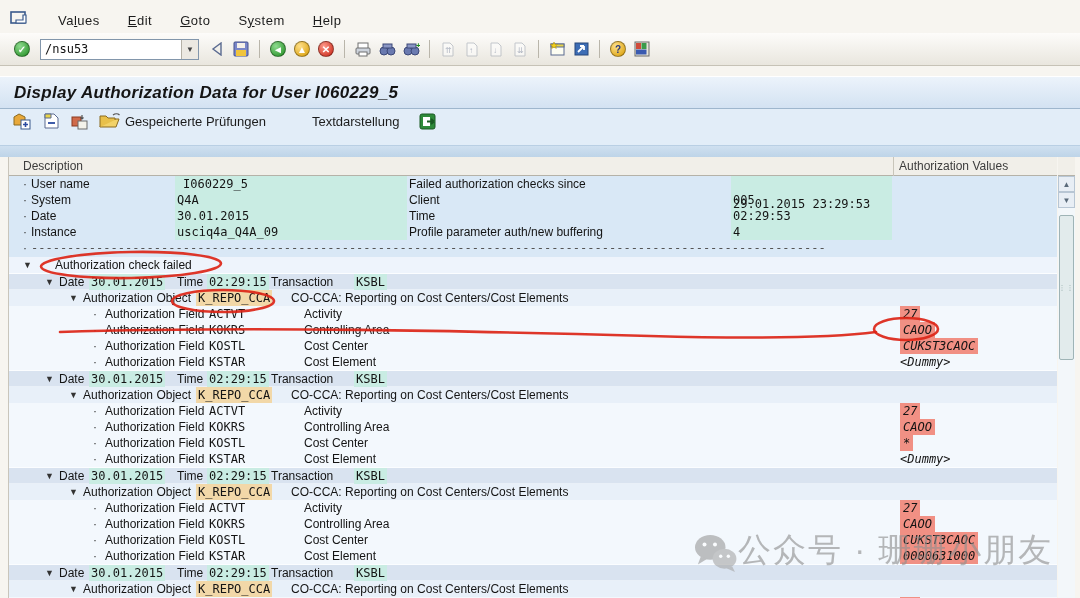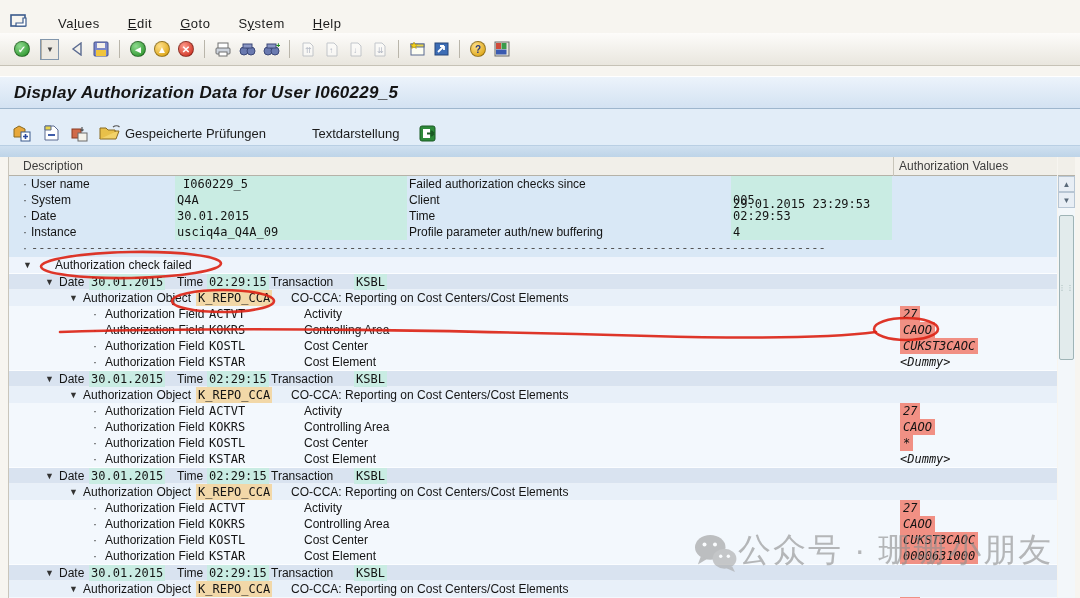--- a/index.html
+++ b/index.html
@@ -1,21 +1,21 @@
 <!DOCTYPE html>
 <html><head>
 <meta charset="utf-8">
 <style>
   * { margin:0; padding:0; box-sizing:border-box; }
   html,body { width:1080px; height:598px; overflow:hidden;
     font-family:"Liberation Sans", sans-serif; background:#f7f5f0; }
 
   
   #menubar { position:absolute; left:0; top:0; width:1080px; height:47px;
-    background:#f7f5f0; border-bottom:1px solid #a3a3a3; display:flex; align-items:center; }
+    background:#f7f5f0; border-bottom:7px solid #a3a3a3; display:flex; align-items:center; }
   #sysicon { margin:0 14px 0 10px; }
   .menu-item { font-size:13px; color:#1c1c1c; padding:4px 14px; letter-spacing:.5px; cursor:default; }
   .menu-item u { text-decoration:underline; }
 
   #toolbar { position:absolute; left:0; top:33px; width:1080px; height:33px;
     background:linear-gradient(#fdfcfa,#e9e6de); border-bottom:1px solid #c6c2b6;
     display:flex; align-items:center; padding-left:10px; }
   .tbtn { width:22px; height:22px; display:flex; align-items:center; justify-content:center; margin:0 1px; }
   .tsep { width:1px; height:18px; background:#b9b5aa; margin:0 6px; }
   .circ { width:16px; height:16px; border-radius:50%; color:#fff; font-size:10px; font-weight:bold;
@@ -30,21 +30,21 @@
   #cmd-drop { width:17px; height:19px; background:#ece9e2; border-left:1px solid #b5b1a6;
     font-size:8px; color:#444; display:flex; align-items:center; justify-content:center; }
   .pg { opacity:.55; }
 
   #titlebar { position:absolute; left:0; top:76px; width:1080px; height:33px;
     background:linear-gradient(#ecf3fb,#d3e2f2); border-top:1px solid #ffffff;
     border-bottom:1px solid #9eb6cd; display:flex; align-items:center; }
   #title { font-size:17px; font-weight:bold; font-style:italic; color:#141414; padding-left:14px; letter-spacing:.3px; }
 
   #apptoolbar { position:absolute; left:0; top:109px; width:1080px; height:37px;
-    background:#e2edf8; border-bottom:1px solid #b9cfe4; display:flex; align-items:flex-end; padding-left:10px; }
+    background:#e2edf8; border-bottom:1px solid #b9cfe4; display:flex; align-items:flex-start; padding-left:10px; }
   .abtn { height:24px; display:flex; align-items:center; justify-content:center; padding:0 3px; margin-right:4px; }
   .alabel { font-size:13px; color:#1c1c1c; margin:0 4px; }
   #textdisp { margin-left:28px; margin-right:10px; }
 
   #bluestrip { position:absolute; left:0; top:146px; width:1080px; height:11px;
     background:linear-gradient(#cfe0f0,#bed4e8); }
 
   
   #content { position:absolute; left:8px; top:157px; width:1049px; height:441px;
     background:#f0f6fc; border-left:1px solid #c9c5bb; overflow:hidden;
@@ -111,20 +111,21 @@
       <span class="menu-item">S<u>y</u>stem</span>
       <span class="menu-item"><u>H</u>elp</span>
     </div>
 </div>
 
 <div id="toolbar">
   <span class="tbtn">
     <span class="circ c-green">✓</span>
   </span>
   <span id="cmdbox">
+    <input value="/nsu53" style="">
     <span id="cmd-drop">▼</span>
   </span>
   <span class="tbtn">
     <svg width="14" height="14">
         <path d="M11 1 L3 7 L11 13 Z" fill="#f2f0ea" stroke="#5a6a90" stroke-width="1.4"></path>
       </svg>
   </span>
   <span class="tbtn">
     <svg width="16" height="16">
         <rect x="1" y="1" width="14" height="14" rx="1" fill="#7a86c8" stroke="#44508c"></rect>

